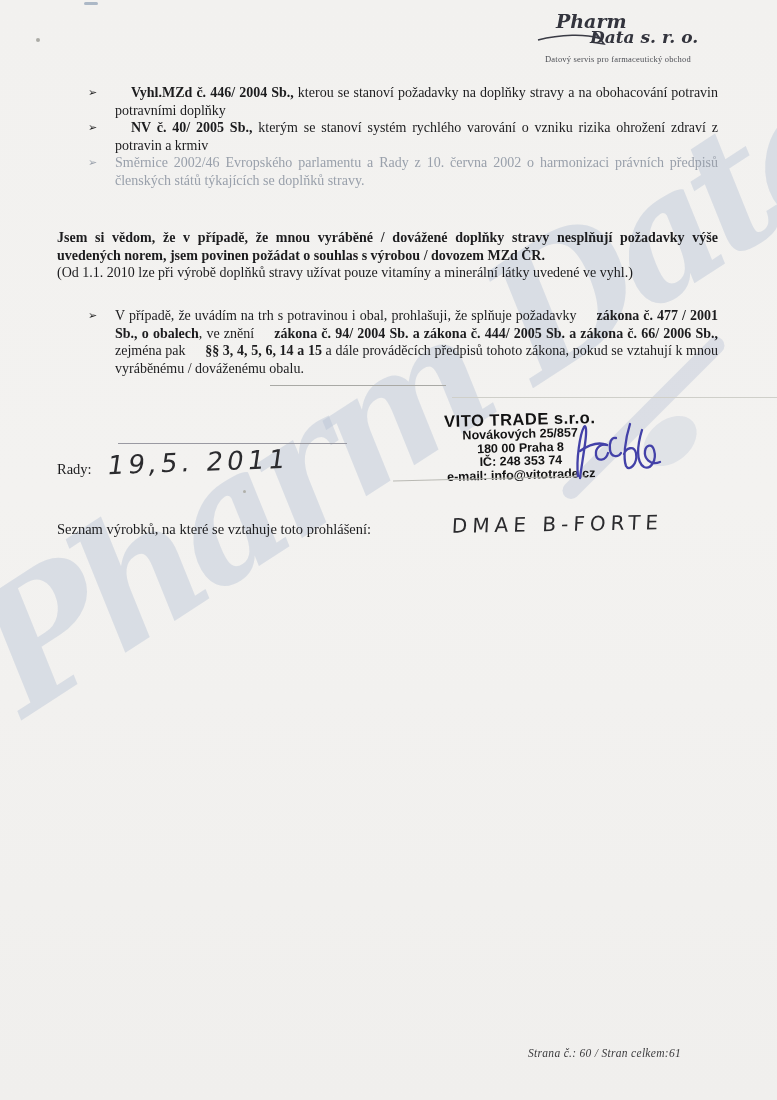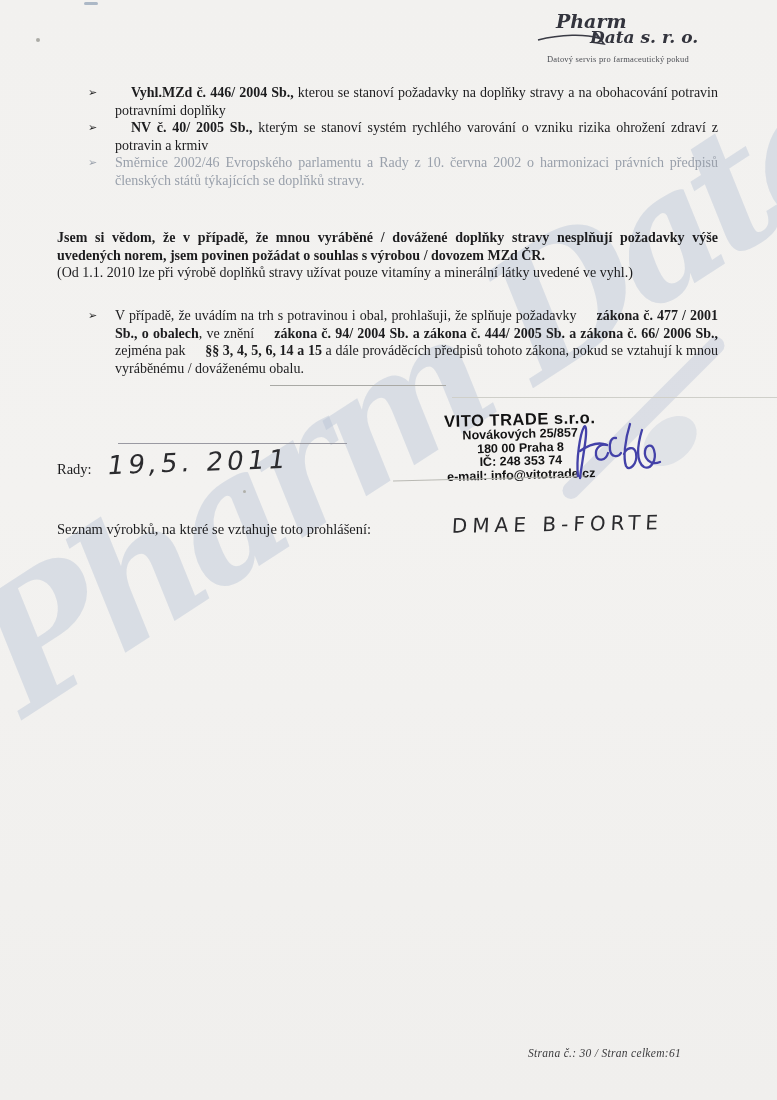--- a/index.html
+++ b/index.html
@@ -150,21 +150,21 @@
   <div class="speck1"></div>
   <div class="speck2"></div>
   <div class="speck3"></div>
 
   <div class="logo">
     <span class="logo-script logo-top">Pharm</span>
     <svg class="logo-swoosh-svg" width="120" height="18" viewBox="0 0 120 18">
       <path d="M2 10 C 25 4, 50 4, 62 8 L 60 3 L 68 14 L 55 12" fill="none" stroke="#3a3b45" stroke-width="1.6"></path>
     </svg>
     <span class="logo-script logo-bottom">Data s. r. o.</span>
-    <div class="logo-tagline">Datový servis pro farmaceutický pokud</div>
+    <div class="logo-tagline">Datový servis pro farmaceutický obchod</div>
   </div>
 
   <ul class="top-list doc-text">
     <li>
       <span class="bullet-mark">➢</span>
       <span class="b">Vyhl.MZd č. 446/ 2004 Sb.,</span><span> kterou se stanoví požadavky na doplňky stravy a na obohacování potravin potravními doplňky</span>
     </li>
     <li>
       <span class="bullet-mark">➢</span>
       <span class="b">NV č. 40/ 2005 Sb.,</span><span> kterým se stanoví systém rychlého varování o vzniku rizika ohrožení zdraví z potravin a krmiv</span>
@@ -209,15 +209,15 @@
       <path d="M74 12 C 69 28, 68 44, 76 49 C 83 52, 89 42, 86 32 C 84 25, 78 27, 77 33 C 76 40, 82 48, 92 44"></path>
     </g>
   </svg>
 
   <div class="date-label doc-text">Rady:</div>
   <div class="hand date-hand">19,5. 2011</div>
 
   <div class="products-label doc-text">Seznam výrobků, na které se vztahuje toto prohlášení:</div>
   <div class="hand products-hand">DMAE B-FORTE</div>
 
-  <div class="footer">Strana č.: 30 /  Stran celkem:61</div>
+  <div class="footer">Strana č.: 60 /  Stran celkem:61</div>
 
 </div>
 
 </body></html>

